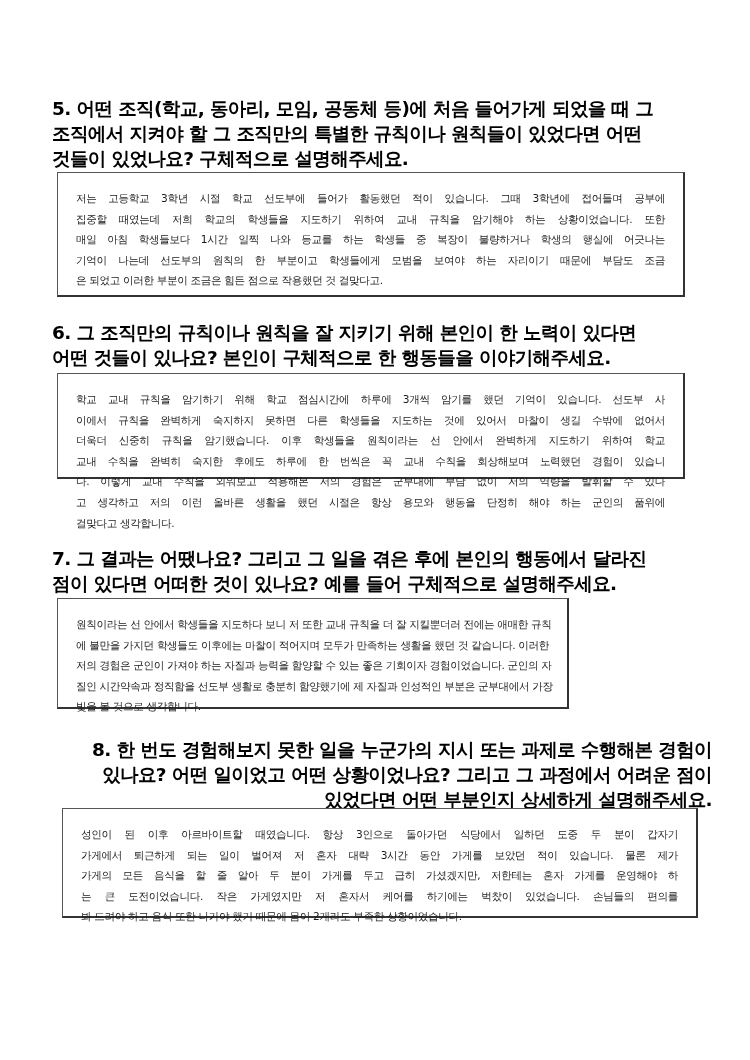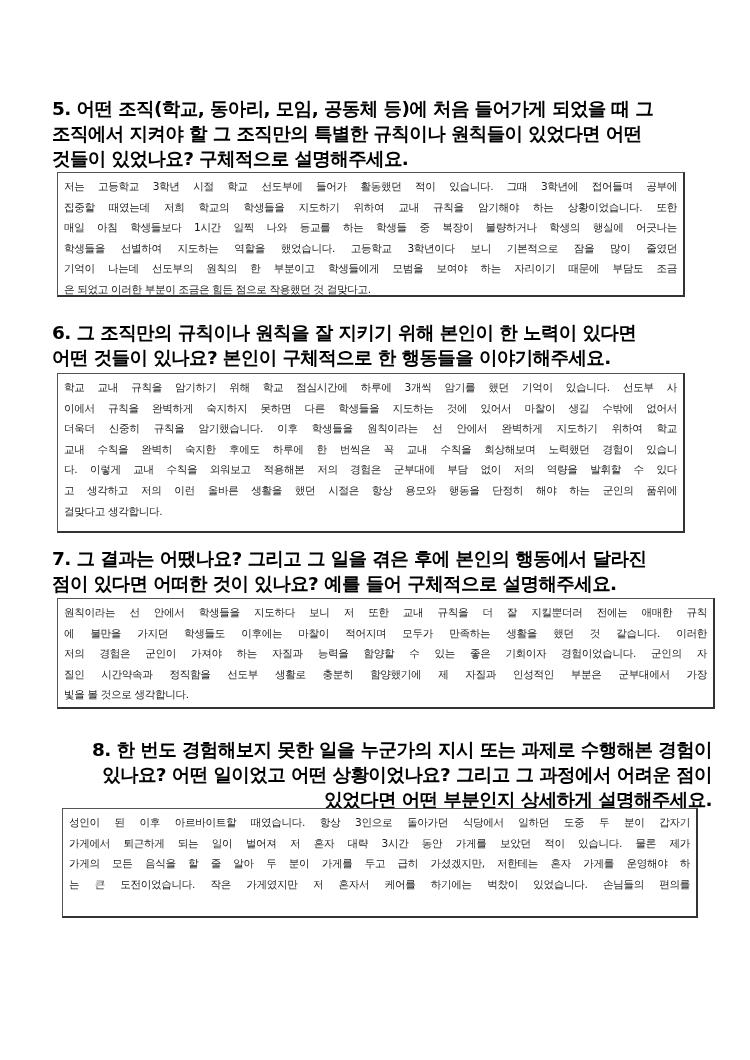--- a/index.html
+++ b/index.html
@@ -40,21 +40,21 @@
       position: absolute;
       box-sizing: border-box;
       background: #ffffff;
       border-top: 1px solid #555555;
       border-left: 1px solid #555555;
       border-right: 2.5px solid #333333;
       border-bottom: 2.5px solid #333333;
       padding: 3px 6px 2px 6px;
     }
     .answer-text {
-      margin: 0;
+      margin: 12px;
       font-family: "DejaVu Sans", "Liberation Sans", sans-serif;
       font-size: 10.6px;
       line-height: 20.6px;
       letter-spacing: -0.35px;
       color: #1a1a1a;
       text-align: justify;
       text-align-last: left;
       word-break: keep-all;
     }
     .answer-text .line {
@@ -74,51 +74,50 @@
   <h2 class="question" style="top:96px;">
     <span class="line">5. 어떤 조직(학교, 동아리, 모임, 공동체 등)에 처음 들어가게 되었을 때 그</span>
     <span class="line">조직에서 지켜야 할 그 조직만의 특별한 규칙이나 원칙들이 있었다면 어떤</span>
     <span class="line">것들이 있었나요? 구체적으로 설명해주세요.</span>
   </h2>
   <div class="answer-box" style="left:57px; top:172px; width:628px; height:125px;">
     <p class="answer-text">
       <span class="line">저는 고등학교 3학년 시절 학교 선도부에 들어가 활동했던 적이 있습니다. 그때 3학년에 접어들며 공부에</span>
       <span class="line">집중할 때였는데 저희 학교의 학생들을 지도하기 위하여 교내 규칙을 암기해야 하는 상황이었습니다. 또한</span>
       <span class="line">매일 아침 학생들보다 1시간 일찍 나와 등교를 하는 학생들 중 복장이 불량하거나 학생의 행실에 어긋나는</span>
-      <span class="line">학생들을 선별하여 지도하는 역할을 했었습니다. 고등학교 3학년이다 보니 기본적으로 잠을 많이 줄였던</span>
       <span class="line">기억이 나는데 선도부의 원칙의 한 부분이고 학생들에게 모범을 보여야 하는 자리이기 때문에 부담도 조금</span>
       <span class="line last">은 되었고 이러한 부분이 조금은 힘든 점으로 작용했던 것 걸맞다고.</span>
     </p>
   </div>
 </div>
 
 <div class="section">
   <h2 class="question" style="top:320px;">
     <span class="line">6. 그 조직만의 규칙이나 원칙을 잘 지키기 위해 본인이 한 노력이 있다면</span>
     <span class="line">어떤 것들이 있나요? 본인이 구체적으로 한 행동들을 이야기해주세요.</span>
   </h2>
-  <div class="answer-box" style="left:57px; top:373px; width:628px; height:160px;">
+  <div class="answer-box" style="left:57px; top:373px; width:628px; height:106px;">
     <p class="answer-text">
       <span class="line">학교 교내 규칙을 암기하기 위해 학교 점심시간에 하루에 3개씩 암기를 했던 기억이 있습니다. 선도부 사</span>
       <span class="line">이에서 규칙을 완벽하게 숙지하지 못하면 다른 학생들을 지도하는 것에 있어서 마찰이 생길 수밖에 없어서</span>
       <span class="line">더욱더 신중히 규칙을 암기했습니다. 이후 학생들을 원칙이라는 선 안에서 완벽하게 지도하기 위하여 학교</span>
       <span class="line">교내 수칙을 완벽히 숙지한 후에도 하루에 한 번씩은 꼭 교내 수칙을 회상해보며 노력했던 경험이 있습니</span>
       <span class="line">다. 이렇게 교내 수칙을 외워보고 적용해본 저의 경험은 군부대에 부담 없이 저의 역량을 발휘할 수 있다</span>
       <span class="line">고 생각하고 저의 이런 올바른 생활을 했던 시절은 항상 용모와 행동을 단정히 해야 하는 군인의 품위에</span>
       <span class="line last">걸맞다고 생각합니다.</span>
     </p>
   </div>
 </div>
 
 <div class="section">
   <h2 class="question" style="top:546px;">
     <span class="line">7. 그 결과는 어땠나요? 그리고 그 일을 겪은 후에 본인의 행동에서 달라진</span>
     <span class="line">점이 있다면 어떠한 것이 있나요? 예를 들어 구체적으로 설명해주세요.</span>
   </h2>
-  <div class="answer-box" style="left:57px; top:598px; width:658px; height:111px;">
+  <div class="answer-box" style="left:57px; top:598px; width:512px; height:111px;">
     <p class="answer-text">
       <span class="line">원칙이라는 선 안에서 학생들을 지도하다 보니 저 또한 교내 규칙을 더 잘 지킬뿐더러 전에는 애매한 규칙</span>
       <span class="line">에 불만을 가지던 학생들도 이후에는 마찰이 적어지며 모두가 만족하는 생활을 했던 것 같습니다. 이러한</span>
       <span class="line">저의 경험은 군인이 가져야 하는 자질과 능력을 함양할 수 있는 좋은 기회이자 경험이었습니다. 군인의 자</span>
       <span class="line">질인 시간약속과 정직함을 선도부 생활로 충분히 함양했기에 제 자질과 인성적인 부분은 군부대에서 가장</span>
       <span class="line last">빛을 볼 것으로 생각합니다.</span>
     </p>
   </div>
 </div>
 
@@ -127,15 +126,16 @@
     <span class="line">8. 한 번도 경험해보지 못한 일을 누군가의 지시 또는 과제로 수행해본 경험이</span>
     <span class="line">있나요? 어떤 일이었고 어떤 상황이었나요? 그리고 그 과정에서 어려운 점이</span>
     <span class="line">있었다면 어떤 부분인지 상세하게 설명해주세요.</span>
   </h2>
   <div class="answer-box" style="left:62px; top:808px; width:636px; height:110px;">
     <p class="answer-text">
       <span class="line">성인이 된 이후 아르바이트할 때였습니다. 항상 3인으로 돌아가던 식당에서 일하던 도중 두 분이 갑자기</span>
       <span class="line">가게에서 퇴근하게 되는 일이 벌어져 저 혼자 대략 3시간 동안 가게를 보았던 적이 있습니다. 물론 제가</span>
       <span class="line">가게의 모든 음식을 할 줄 알아 두 분이 가게를 두고 급히 가셨겠지만, 저한테는 혼자 가게를 운영해야 하</span>
       <span class="line">는 큰 도전이었습니다. 작은 가게였지만 저 혼자서 케어를 하기에는 벅찼이 있었습니다. 손님들의 편의를</span>
+      <span class="line last">봐 드려야 하고 음식 또한 나가야 했기 때문에 몸이 2개라도 부족한 상황이었습니다.</span>
     </p>
   </div>
 </div>
 
 </body></html>

